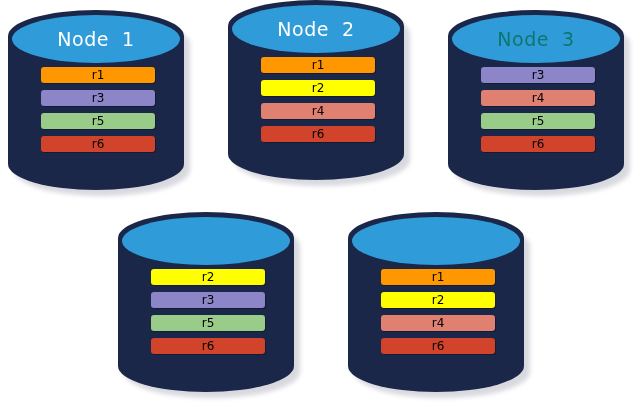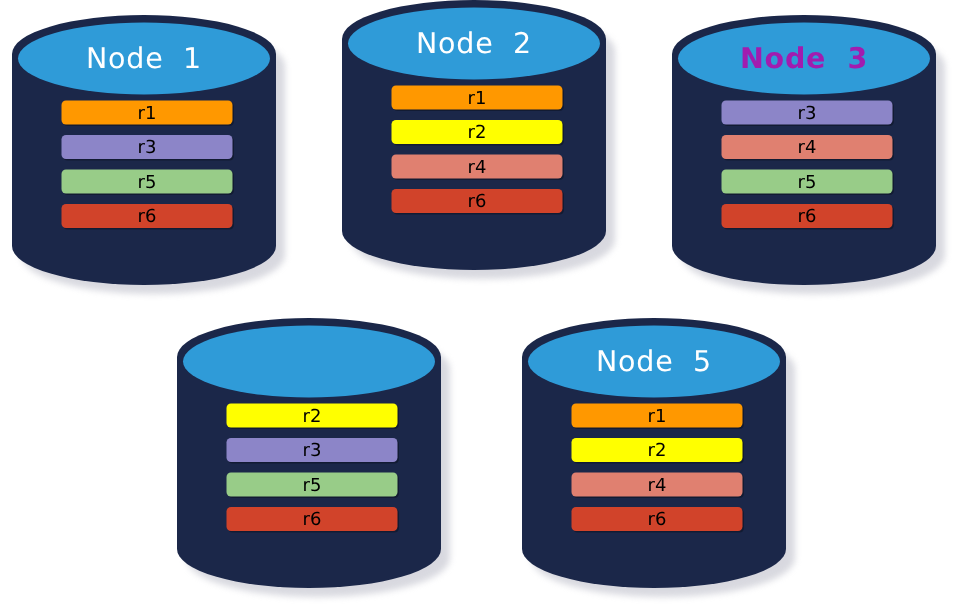--- a/index.html
+++ b/index.html
@@ -124,21 +124,21 @@
         <div class="replica-bar" style="background: rgb(255, 152, 0); color: rgb(0, 0, 0);">r1</div>
         <div class="replica-bar" style="background: rgb(255, 255, 0); color: rgb(0, 0, 0);">r2</div>
         <div class="replica-bar" style="background: rgb(224, 128, 112); color: rgb(0, 0, 0);">r4</div>
         <div class="replica-bar" style="background: rgb(209, 67, 42); color: rgb(0, 0, 0);">r6</div>
       </div>
     </div>
     <div class="node" style="left: 448px; top: 10px;">
       <div class="node-shadow"></div>
       <div class="cyl-body" style="background: rgb(27, 39, 73);"></div>
       <div class="cyl-top" style="background: rgb(47, 155, 216);"></div>
-      <div class="node-label" style="color: #a21caf; font-weight: bold;">Node  3</div>
+      <div class="node-label" style="color: #0f766e;">Node  3</div>
       <div class="replica-stack">
         <div class="replica-bar" style="background: rgb(140, 133, 200); color: rgb(0, 0, 0);">r3</div>
         <div class="replica-bar" style="background: rgb(224, 128, 112); color: rgb(0, 0, 0);">r4</div>
         <div class="replica-bar" style="background: rgb(152, 204, 136); color: rgb(0, 0, 0);">r5</div>
         <div class="replica-bar" style="background: rgb(209, 67, 42); color: rgb(0, 0, 0);">r6</div>
       </div>
     </div>
     <div class="node" style="left: 118px; top: 212px;">
       <div class="node-shadow"></div>
       <div class="cyl-body" style="background: rgb(27, 39, 73);"></div>
@@ -147,21 +147,20 @@
         <div class="replica-bar" style="background: rgb(255, 255, 0); color: rgb(0, 0, 0);">r2</div>
         <div class="replica-bar" style="background: rgb(140, 133, 200); color: rgb(0, 0, 0);">r3</div>
         <div class="replica-bar" style="background: rgb(152, 204, 136); color: rgb(0, 0, 0);">r5</div>
         <div class="replica-bar" style="background: rgb(209, 67, 42); color: rgb(0, 0, 0);">r6</div>
       </div>
     </div>
     <div class="node" style="left: 348px; top: 212px;">
       <div class="node-shadow"></div>
       <div class="cyl-body" style="background: rgb(27, 39, 73);"></div>
       <div class="cyl-top" style="background: rgb(47, 155, 216);"></div>
-      <div class="node-label" style="color: rgb(255, 255, 255);">Node  5</div>
       <div class="replica-stack">
         <div class="replica-bar" style="background: rgb(255, 152, 0); color: rgb(0, 0, 0);">r1</div>
         <div class="replica-bar" style="background: rgb(255, 255, 0); color: rgb(0, 0, 0);">r2</div>
         <div class="replica-bar" style="background: rgb(224, 128, 112); color: rgb(0, 0, 0);">r4</div>
         <div class="replica-bar" style="background: rgb(209, 67, 42); color: rgb(0, 0, 0);">r6</div>
       </div>
     </div>
   </div>
 
 </body></html>

